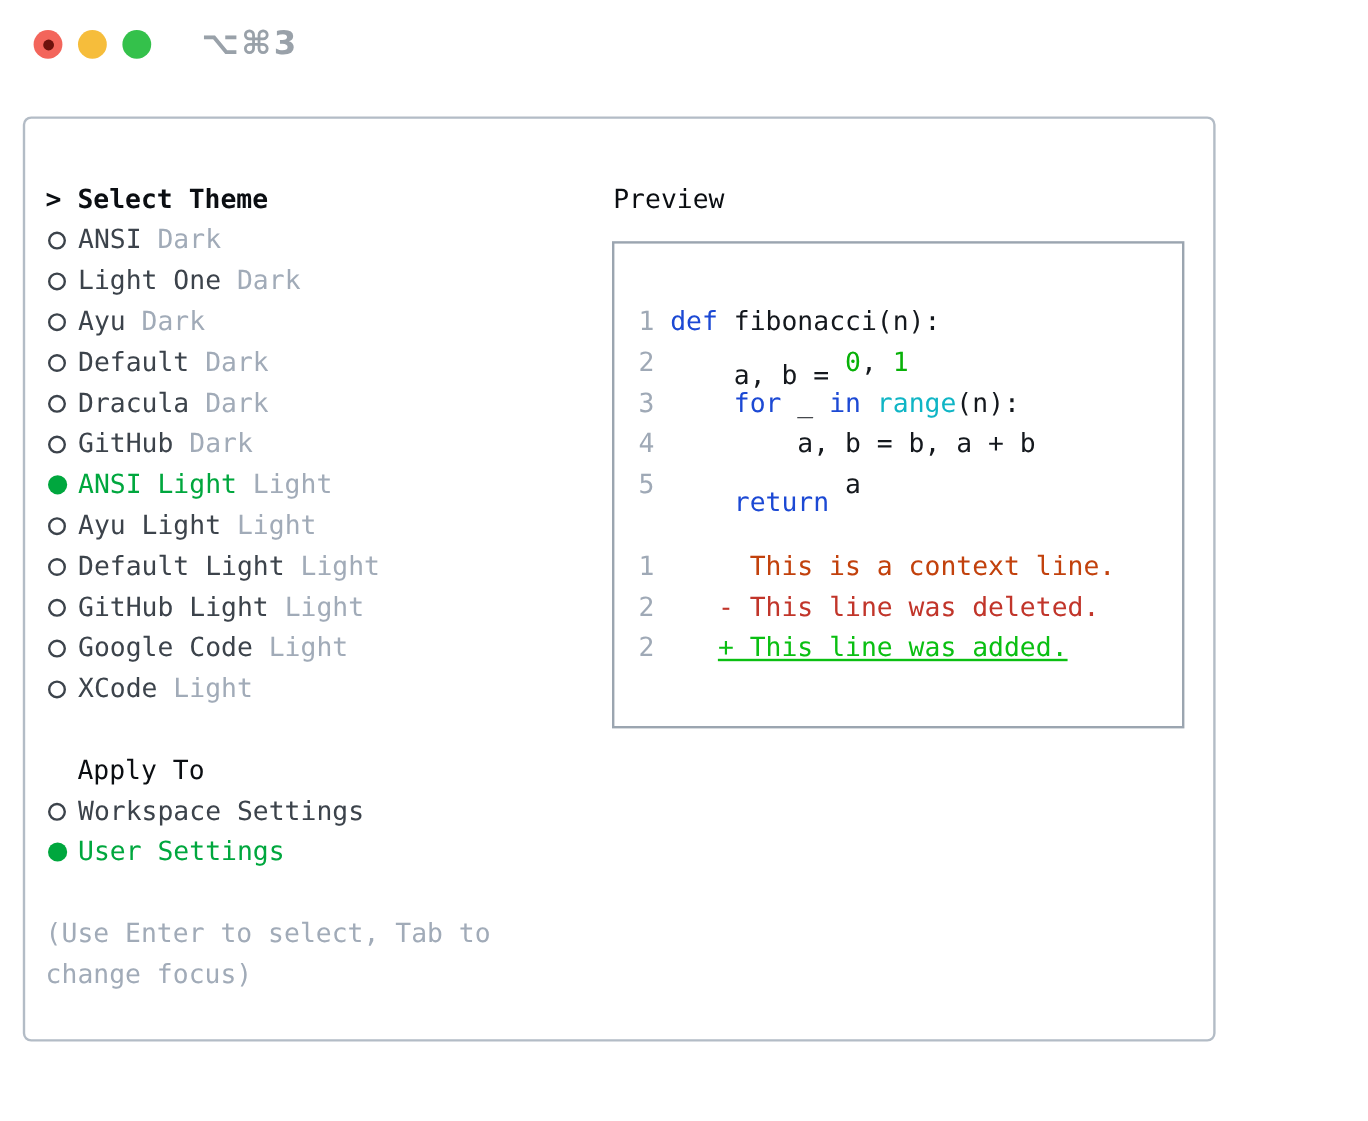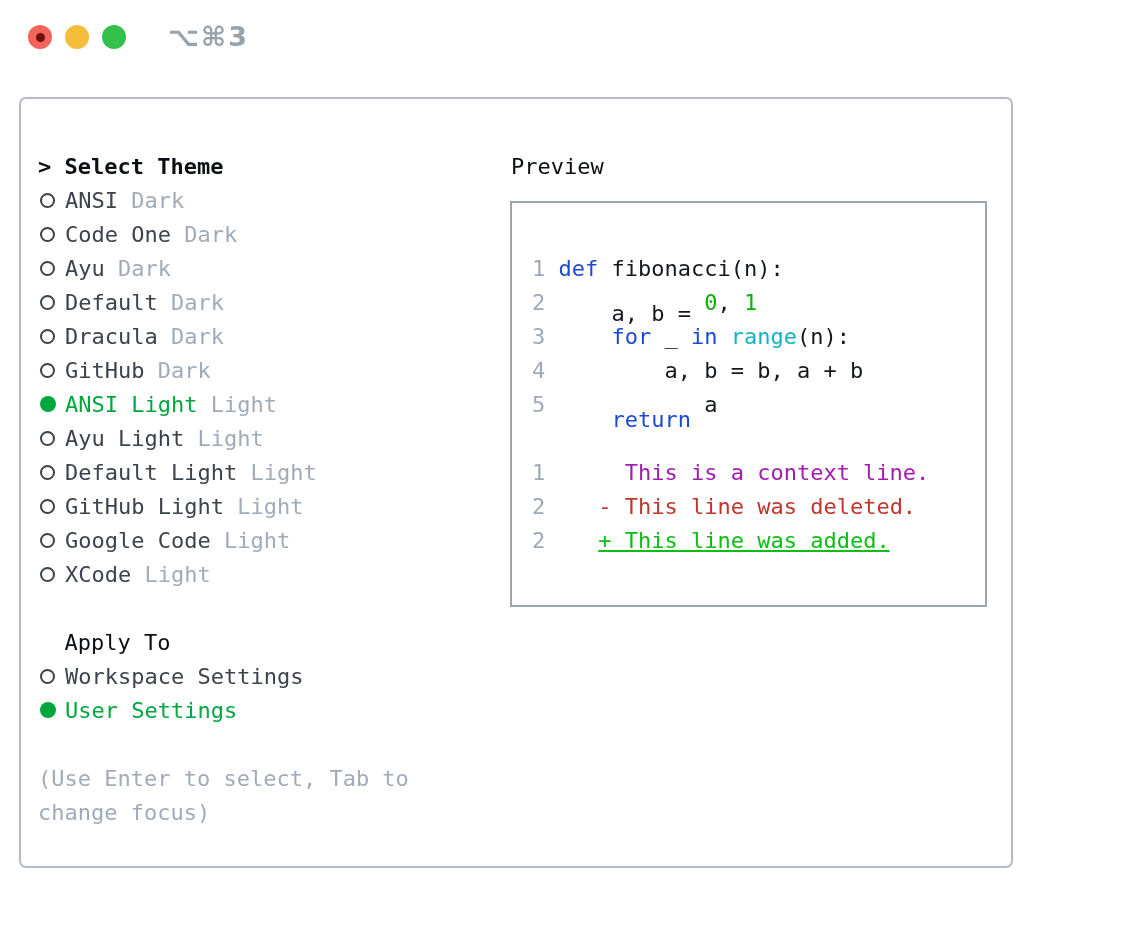--- a/index.html
+++ b/index.html
@@ -87,21 +87,21 @@
 
   <div class="panel">
 
     <div class="left-col">
       <div class="row header-row">
         <span class="cursor">&gt;</span><span>Select Theme</span>
       </div>
 
       <div id="theme-list">
           <div class="row item"><span class="radio"></span><span class="name">ANSI</span><span class="variant">Dark</span></div>
-          <div class="row item"><span class="radio"></span><span class="name">Code One</span><span class="variant">Dark</span></div>
+          <div class="row item"><span class="radio"></span><span class="name">Light One</span><span class="variant">Dark</span></div>
           <div class="row item"><span class="radio"></span><span class="name">Ayu</span><span class="variant">Dark</span></div>
           <div class="row item"><span class="radio"></span><span class="name">Default</span><span class="variant">Dark</span></div>
           <div class="row item"><span class="radio"></span><span class="name">Dracula</span><span class="variant">Dark</span></div>
           <div class="row item"><span class="radio"></span><span class="name">GitHub</span><span class="variant">Dark</span></div>
           <div class="row item sel"><span class="radio sel"></span><span class="name">ANSI Light</span><span class="variant">Light</span></div>
           <div class="row item"><span class="radio"></span><span class="name">Ayu Light</span><span class="variant">Light</span></div>
           <div class="row item"><span class="radio"></span><span class="name">Default Light</span><span class="variant">Light</span></div>
           <div class="row item"><span class="radio"></span><span class="name">GitHub Light</span><span class="variant">Light</span></div>
           <div class="row item"><span class="radio"></span><span class="name">Google Code</span><span class="variant">Light</span></div>
           <div class="row item"><span class="radio"></span><span class="name">XCode</span><span class="variant">Light</span></div>
@@ -131,20 +131,20 @@
     </div>
 
     <div class="preview-box">
       <div id="preview-lines">
           <div class="pline"><span class="ln">1</span><span style="color: rgb(28, 73, 212);">def</span><span style="color: rgb(20, 24, 29); text-align: center;"> fibonacci(n):</span></div>
           <div class="pline"><span class="ln">2</span><span style="color: rgb(20, 24, 29); margin-top: 22px;">    a, b = </span><span style="color: rgb(8, 177, 8);">0</span><span style="color: rgb(20, 24, 29);">, </span><span style="color: rgb(8, 177, 8);">1</span></div>
           <div class="pline"><span class="ln">3</span><span style="color: rgb(20, 24, 29);">    </span><span style="color: rgb(28, 73, 212);">for</span><span style="color: rgb(20, 24, 29);"> _ </span><span style="color: rgb(28, 73, 212);">in</span><span style="color: rgb(20, 24, 29);"> </span><span style="color: rgb(15, 181, 197);">range</span><span style="color: rgb(20, 24, 29);">(n):</span></div>
           <div class="pline"><span class="ln">4</span><span style="color: rgb(20, 24, 29);">        a, b = b, a + b</span></div>
           <div class="pline"><span class="ln">5</span><span style="color: rgb(20, 24, 29);">    </span><span style="color: rgb(28, 73, 212); margin-top: 30px;">return</span><span style="color: rgb(20, 24, 29);"> a</span></div>
           <div class="pline"><span class="ln"></span></div>
-          <div class="pline"><span class="ln">1</span><span style="color: #a21caf;">     This is a context line.</span></div>
+          <div class="pline"><span class="ln">1</span><span style="color: #c2410c;">     This is a context line.</span></div>
           <div class="pline"><span class="ln">2</span><span style="color: rgb(20, 24, 29);">   </span><span style="color: rgb(193, 53, 42);">- This line was deleted.</span></div>
           <div class="pline"><span class="ln">2</span><span style="color: rgb(20, 24, 29);">   </span><span style="color: rgb(10, 191, 18); text-decoration: underline;">+ This line was added.</span></div>
         </div>
     </div>
 
   </div>
 </div>
 
 </body></html>

